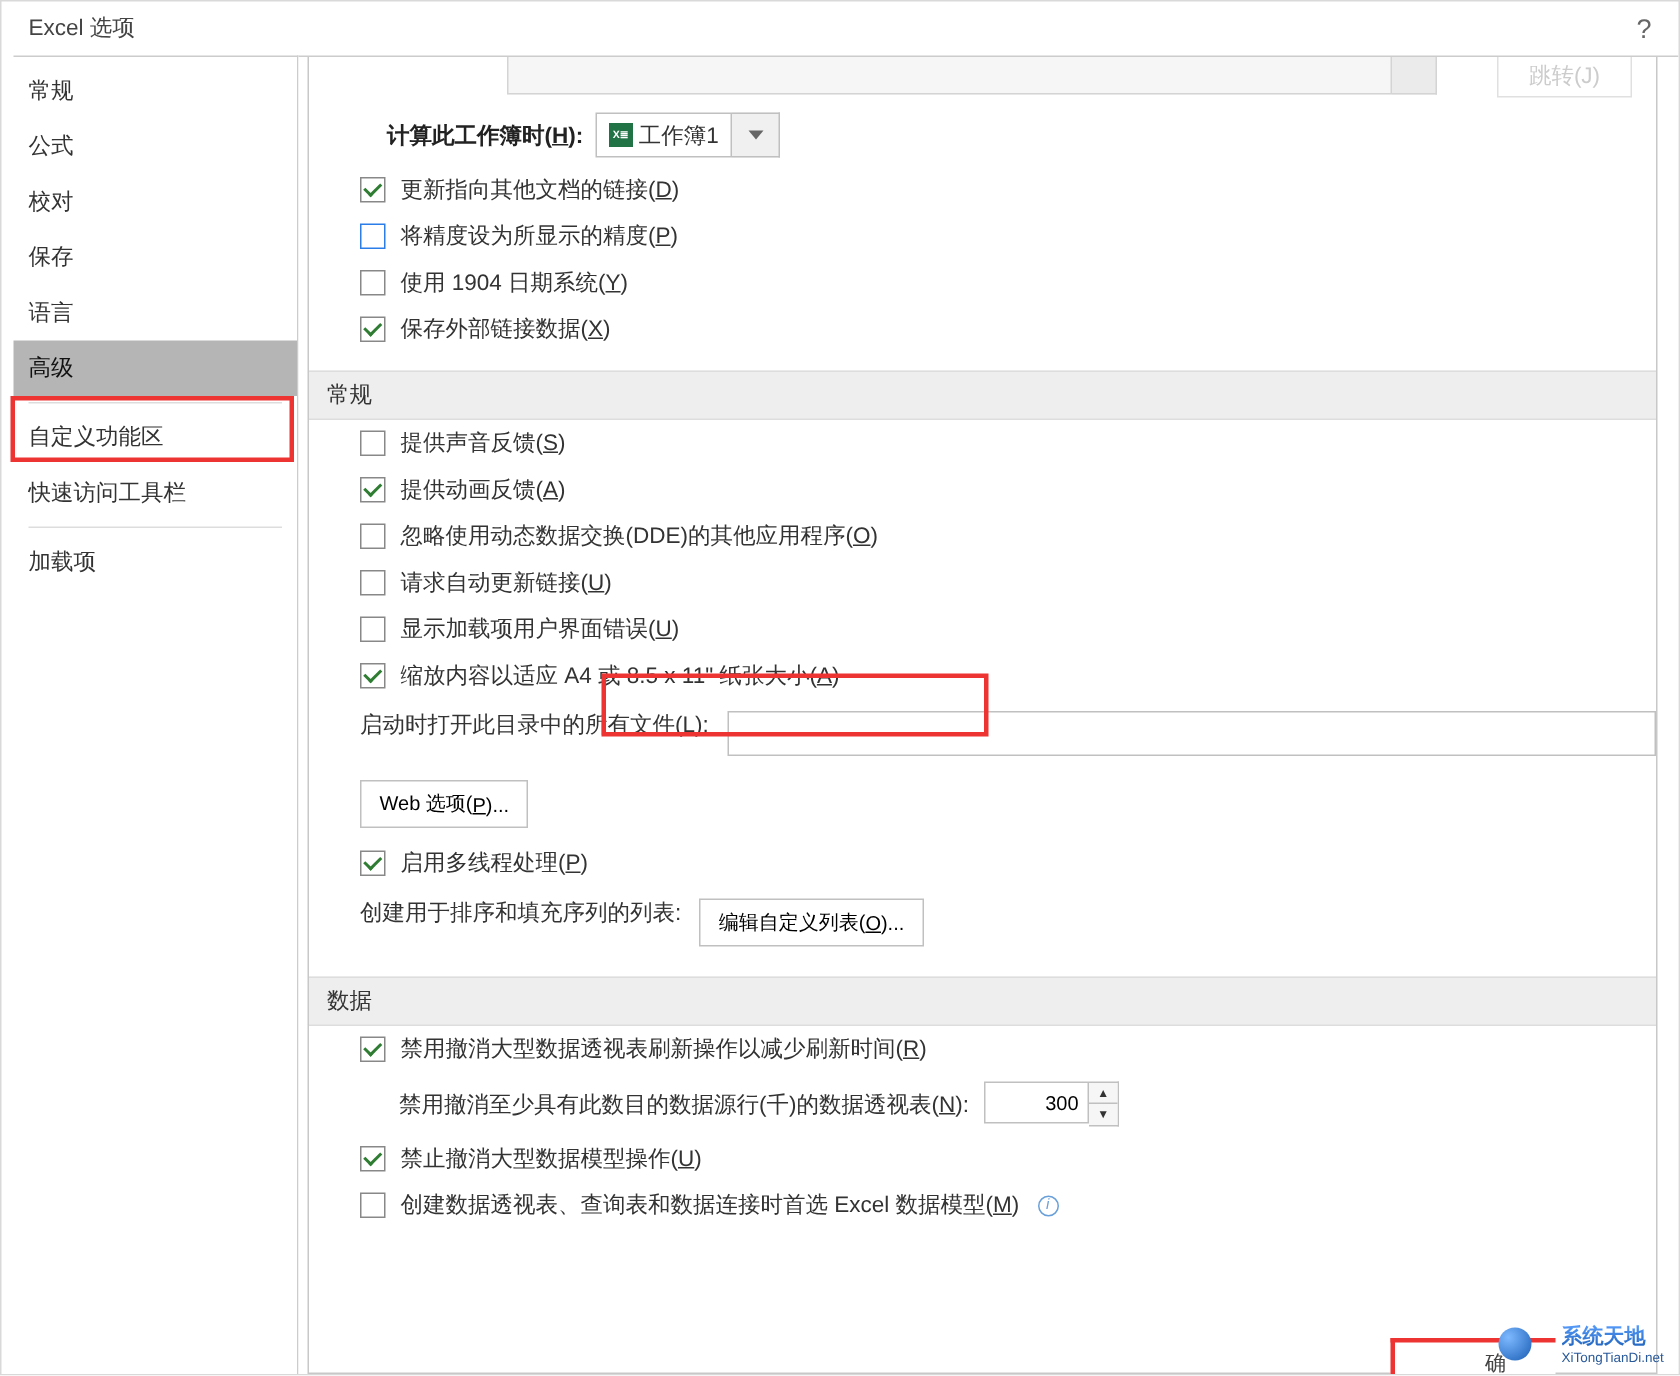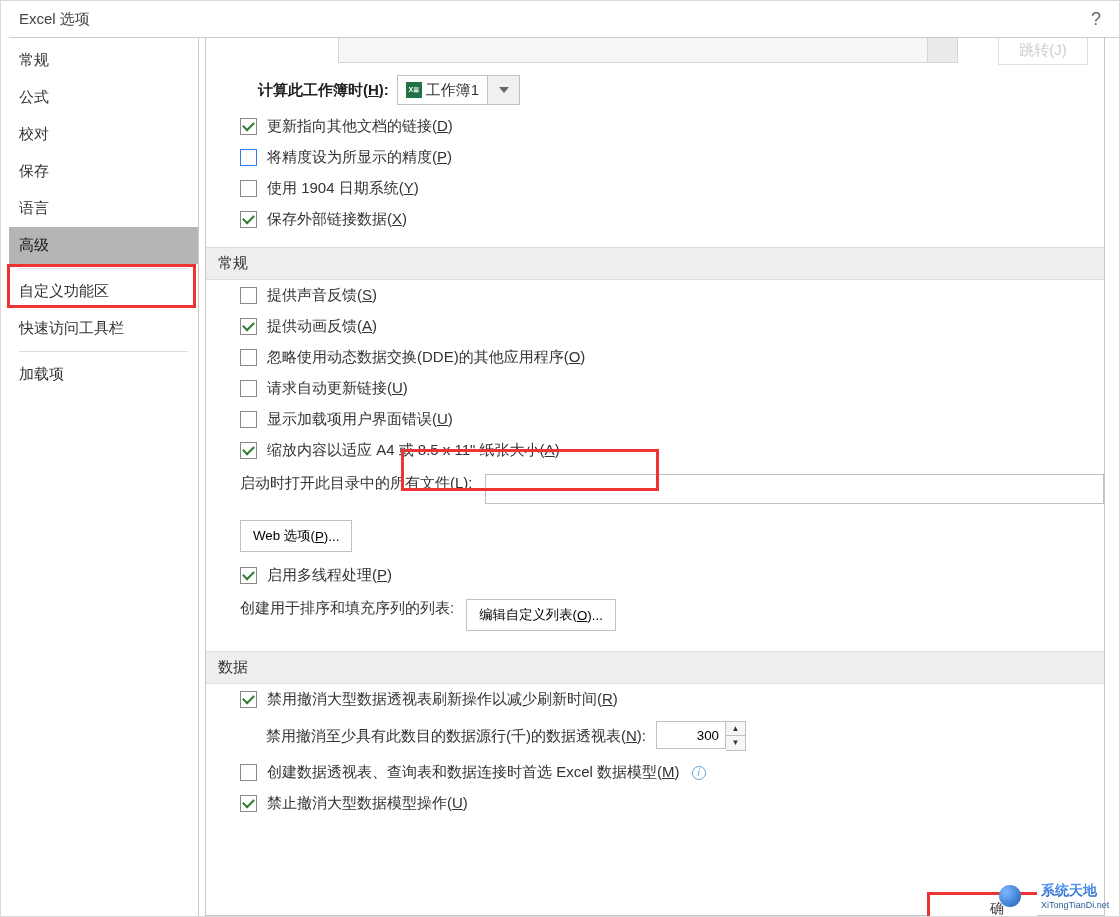--- a/index.html
+++ b/index.html
@@ -186,28 +186,28 @@
           <span class="spinner">
             <input value="300" style="">
             <span class="spin-btns">
               <div>▲</div>
               <div>▼</div>
             </span>
           </span>
         </div>
 
         <div class="option-row">
+          <span class="checkbox checked"></span>
+          <span class="label-text"><span>禁止撤消大型数据模型操作(</span><u>U</u><span>)</span></span>
+        </div>
+
+        <div class="option-row">
           <span class="checkbox"></span>
           <span class="label-text"><span>创建数据透视表、查询表和数据连接时首选 Excel 数据模型(</span><u>M</u><span>)</span></span>
           <span class="info-icon">i</span>
-        </div>
-
-        <div class="option-row">
-          <span class="checkbox checked"></span>
-          <span class="label-text"><span>禁止撤消大型数据模型操作(</span><u>U</u><span>)</span></span>
         </div>
 
       </div>
       <div class="highlight-general"></div>
     </div>
   </div>
 
   <div class="ok-partial">确</div>
 
   <div class="watermark">

